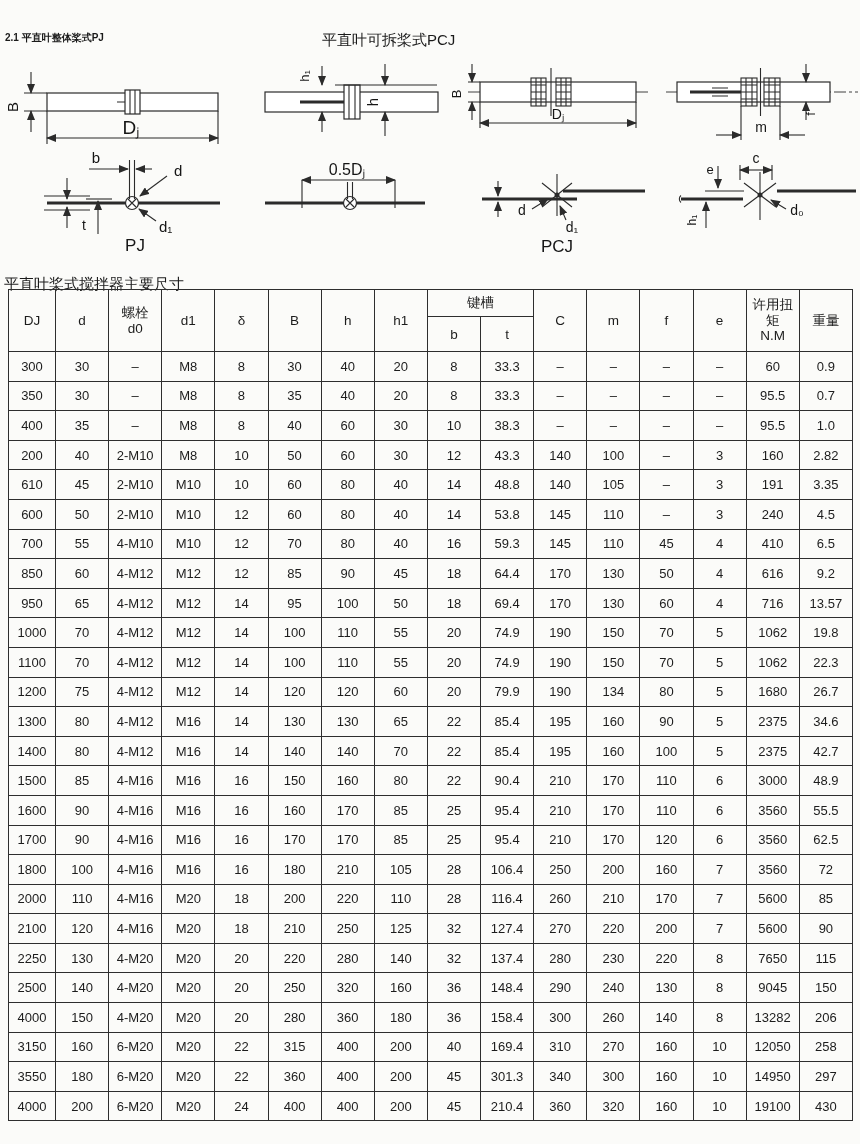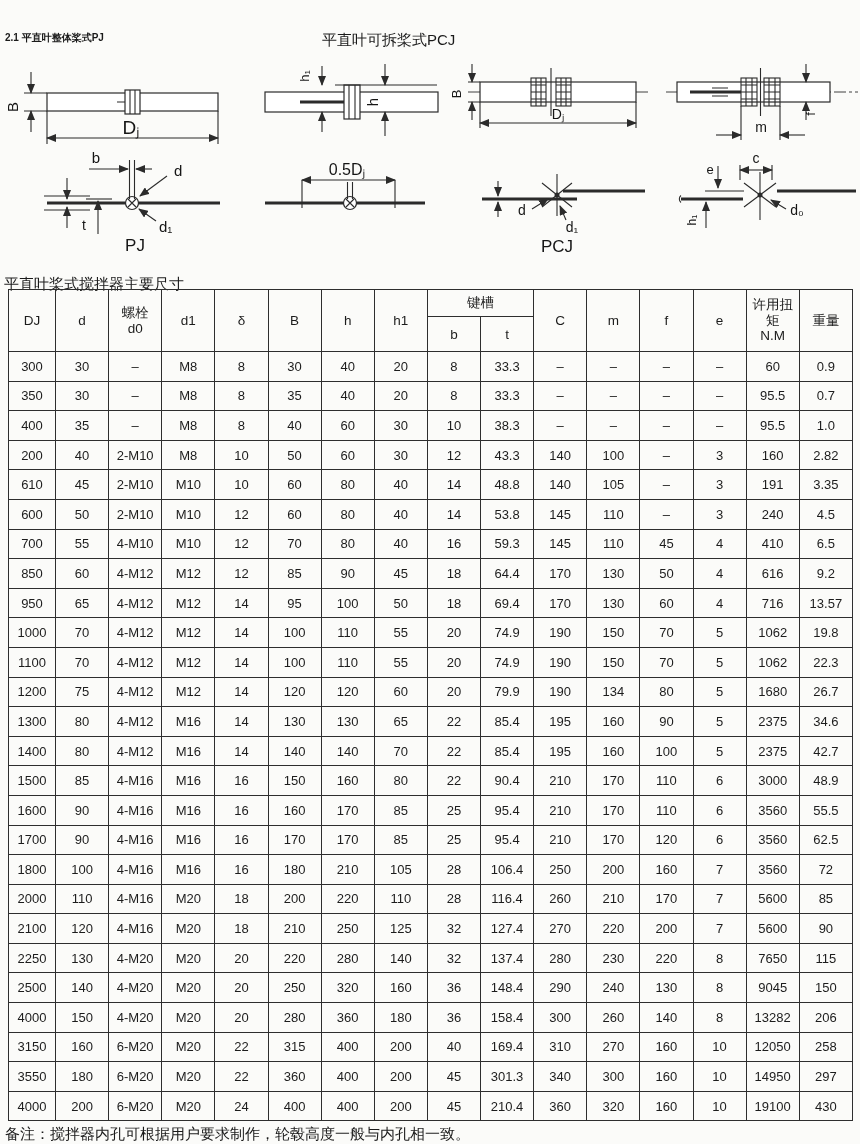--- a/index.html
+++ b/index.html
@@ -687,15 +687,14 @@
           <td>360</td>
           <td>320</td>
           <td>160</td>
           <td>10</td>
           <td>19100</td>
           <td>430</td>
         </tr>
       </tbody>
   </table>
 
-  <div class="footnote">备注：搅拌器内孔可根据用户要求制作，轮毂高度一般与内孔相一致。</div>
 
 </div>
 
 </body></html>

